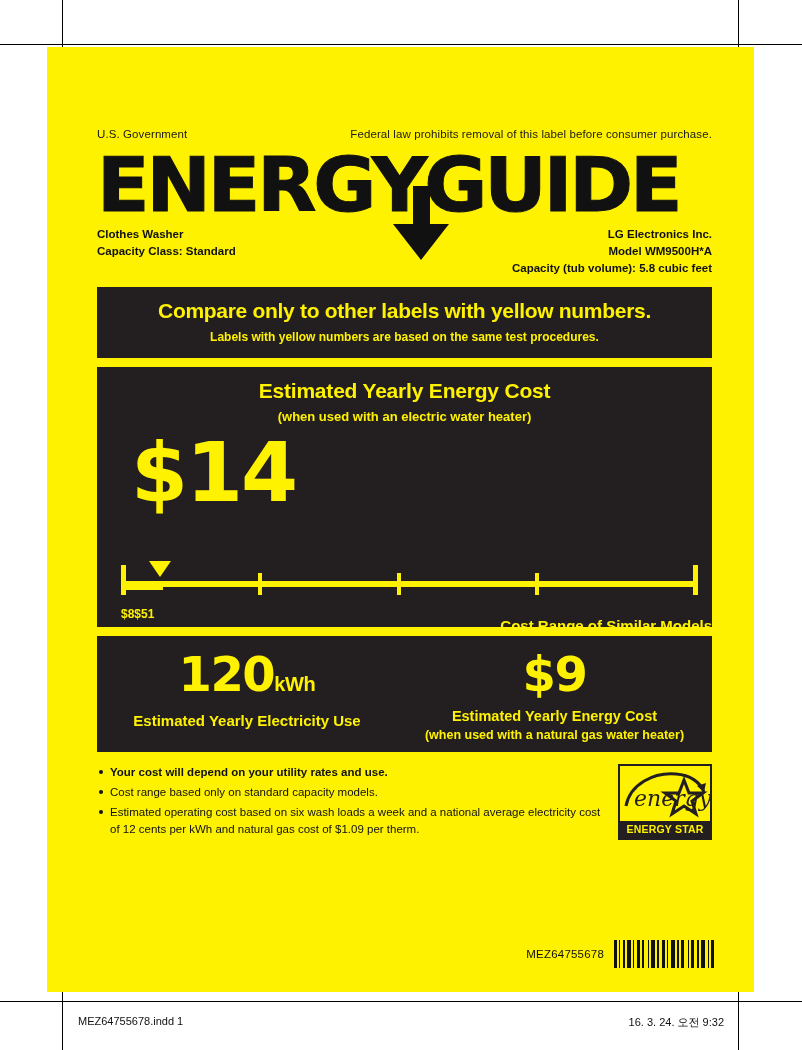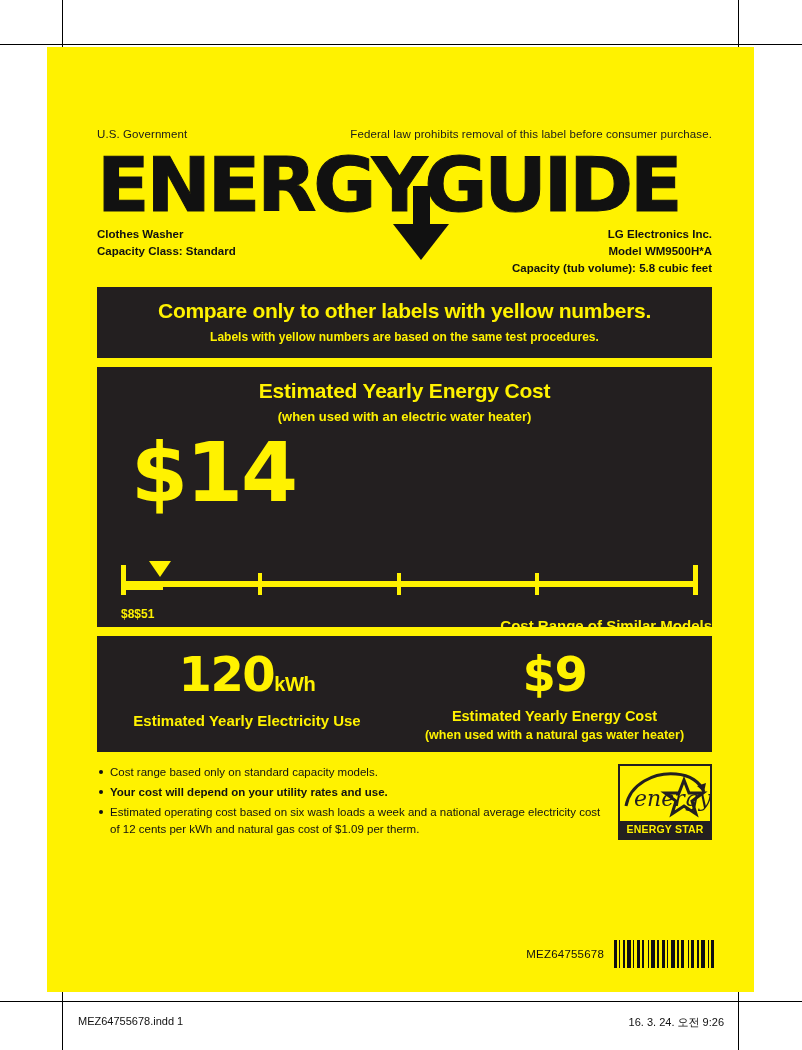--- a/index.html
+++ b/index.html
@@ -447,22 +447,22 @@
       </div>
       <div class="panel gas-panel">
         <div class="gas-num">$9</div>
         <div class="gas-caption">Estimated Yearly Energy Cost</div>
         <div class="gas-sub">(when used with a natural gas water heater)</div>
       </div>
     </div>
 
     <div class="notes-row">
       <div class="notes">
+        <div class="note b"><span class="bullet"></span><span>Your cost will depend on your utility rates and use.</span></div>
         <div class="note"><span class="bullet"></span><span>Cost range based only on standard capacity models.</span></div>
-        <div class="note b"><span class="bullet"></span><span>Your cost will depend on your utility rates and use.</span></div>
         <div class="note"><span class="bullet"></span><span>Estimated operating cost based on six wash loads a week and a national average electricity cost of 12 cents per kWh and natural gas cost of $1.09 per therm.</span></div>
       </div>
       <div class="estar">
         <svg width="90" height="58" viewBox="0 0 90 58" aria-hidden="true">
           <path d="M6 40 C10 18, 34 6, 56 8 C70 9, 80 16, 84 26" fill="none" stroke="#231f20" stroke-width="3"></path>
           <path d="M84 26 l 2 -9 l -9 3 z" fill="#231f20"></path>
           <text x="14" y="40" font-family="DejaVu Serif, serif" font-style="italic" font-size="22" fill="#231f20">energy</text>
           <polygon points="64,14 69,27 83,27 72,35 76,48 64,40 52,48 56,35 45,27 59,27" fill="none" stroke="#231f20" stroke-width="3"></polygon>
         </svg>
         <div class="band">ENERGY STAR</div>
@@ -515,14 +515,14 @@
     <i style="width:4px"></i>
       <i style="width:3px;background:transparent"></i>
     <i style="width:1px"></i>
       <i style="width:2px;background:transparent"></i>
     <i style="width:3px"></i>
   </span>
 </div>
 
 <div class="footer">
   <span>MEZ64755678.indd   1</span>
-  <span>16. 3. 24.   오전 9:26</span>
+  <span>16. 3. 24.   오전 9:32</span>
 </div>
 
 </body></html>

